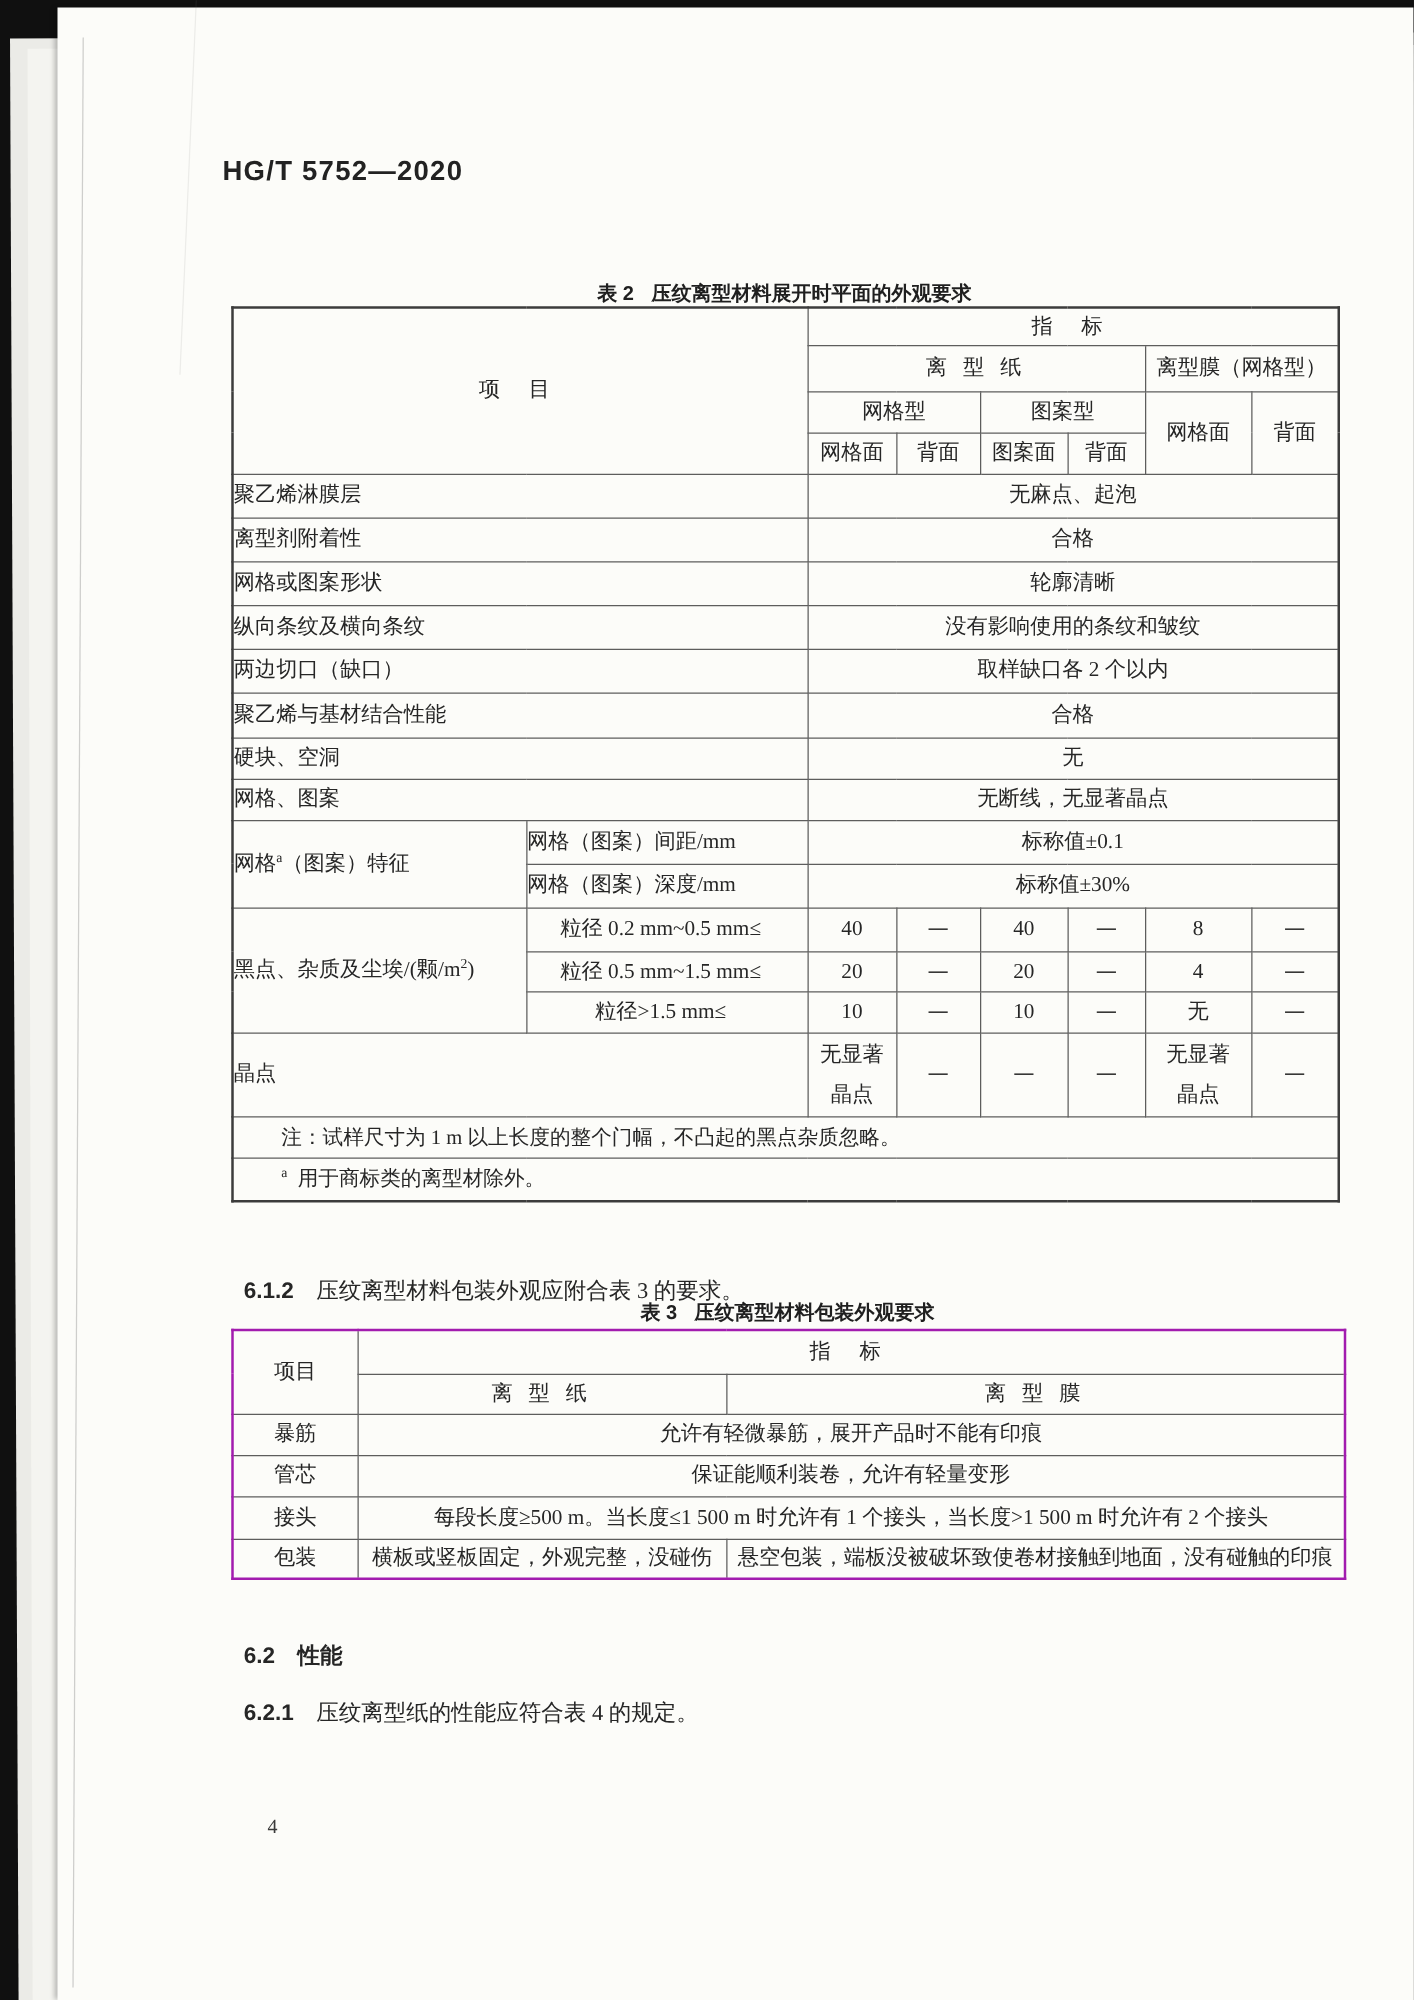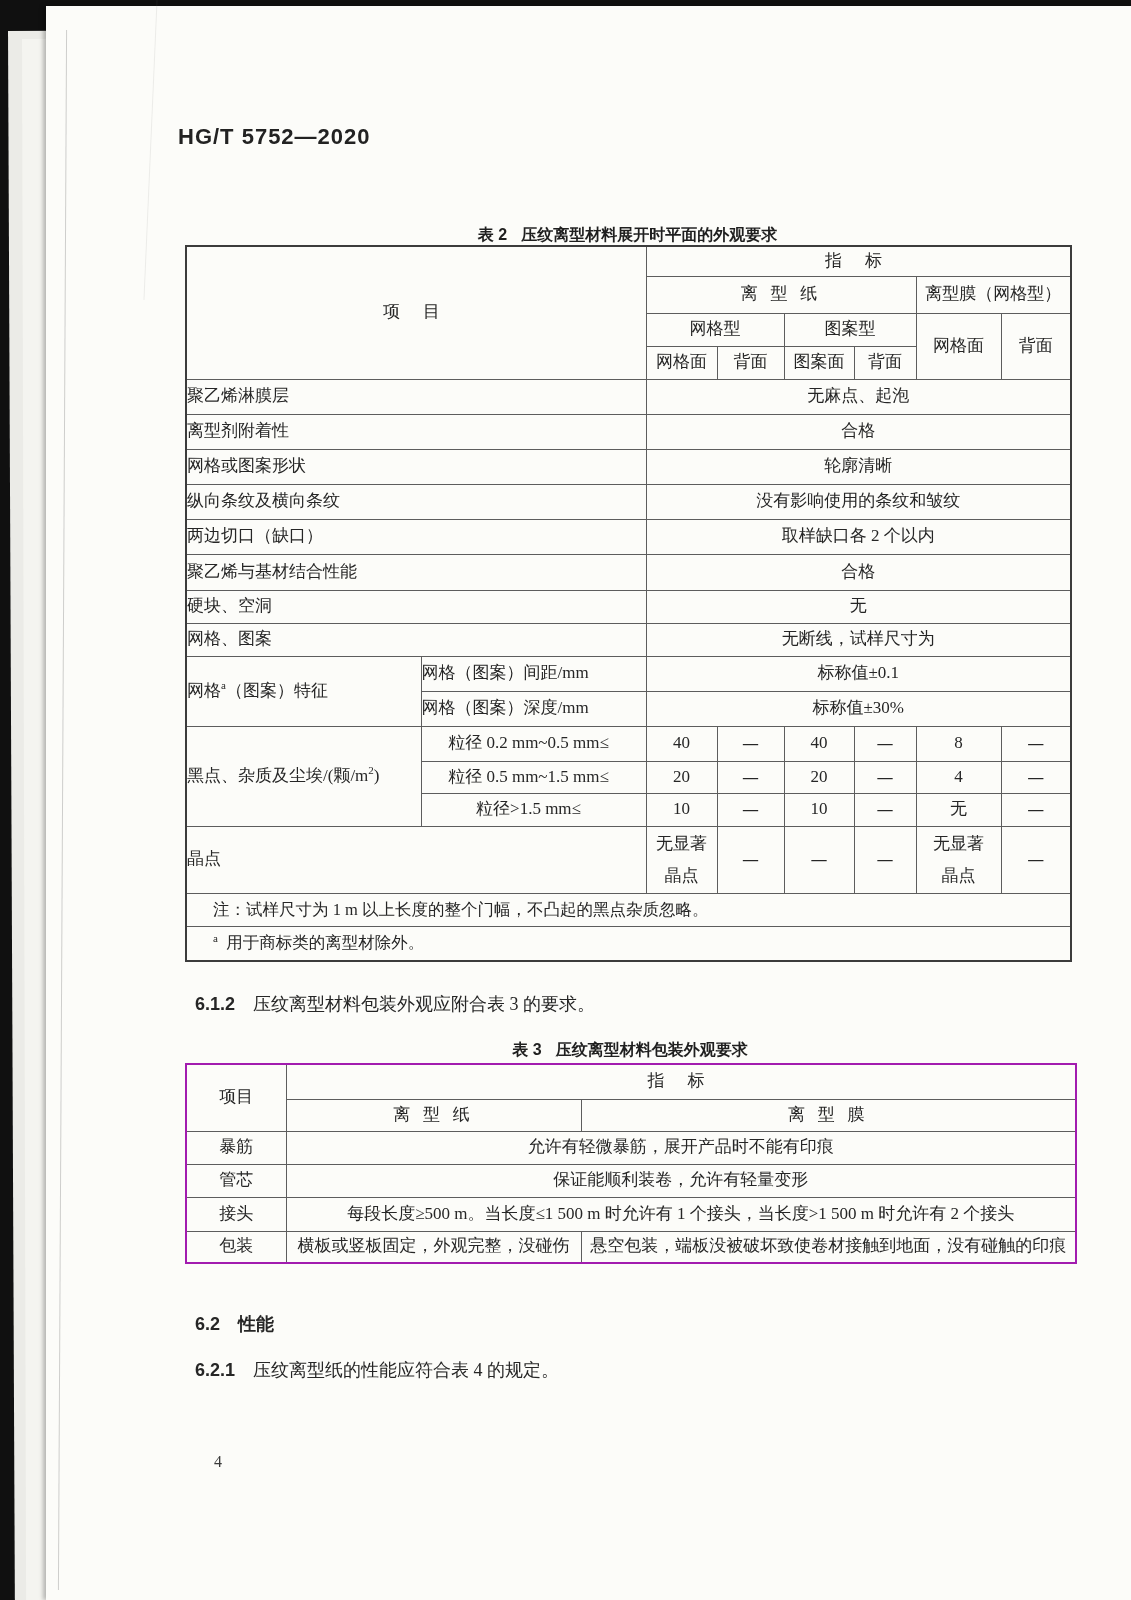--- a/index.html
+++ b/index.html
@@ -25,29 +25,29 @@
   td{border:1px solid #5d5d5d;font-size:17px;color:#262626;text-align:center;vertical-align:middle;
      padding:1px 3px;line-height:1.45;overflow:hidden;}
   #table2{left:185px;top:245px;width:885px;border:2px solid #3c3c3c;}
   #table3{left:185px;top:1063px;width:890px;border:2px solid #a21caf;}
   .left{text-align:left;padding-left:0;}
   .sp2{letter-spacing:0.55em;}
   .sp1{letter-spacing:0.25em;}
   .rh30{height:30px}.rh37{height:37px}.rh33{height:33px}.rh35{height:35px}
   .rh36{height:36px}.rh32{height:32px}.rh67{height:67px}.rh34{height:34px}
   .subflex{display:flex;justify-content:center;align-items:center;padding-right:10px;}
-  .note-cell{text-align:left;padding-left:26px;font-size:16.5px;margin-top:18px;}
+  .note-cell{text-align:left;padding-left:38px;font-size:16.5px;margin-top:18px;}
   sup{font-size:11px;line-height:0;}
   .wrap5{display:inline-block;max-width:60px;line-height:1.9;}
   .dash{font-family:"DejaVu Sans",sans-serif;}
 
   .clause{position:absolute;font-size:18px;color:#262626;white-space:nowrap;}
   .clause .num{font-family:"Liberation Sans","DejaVu Sans",sans-serif;font-weight:bold;margin-right:18px;}
   .clause.bold-all .txt{font-family:Liberation Mono, monospace;font-weight:bold;}
-  #clause-612{left:195px;top:992px;}
+  #clause-612{left:195px;top:1020px;}
   #clause-62{left:195px;top:1312px;}
   #clause-621{left:195px;top:1358px;}
   .page-num{position:absolute;left:214px;top:1453px;font-size:16px;color:#3a3a3a;}
   
   .edge-line{position:absolute;width:1px;background:rgba(120,120,120,0.35);}
   #edge1{left:62px;top:30px;height:1560px;transform:rotate(0.3deg);}
   #edge2{left:150px;top:0px;height:300px;transform:rotate(2.5deg);opacity:.35;}
 </style>
 </head>
 <body>
@@ -122,21 +122,21 @@
       <tr class="rh36">
         <td colspan="2" class="left">聚乙烯与基材结合性能</td>
         <td colspan="6">合格</td>
       </tr>
       <tr class="rh33">
         <td colspan="2" class="left">硬块、空洞</td>
         <td colspan="6">无</td>
       </tr>
       <tr class="rh33">
         <td colspan="2" class="left">网格、图案</td>
-        <td colspan="6">无断线，试样尺寸为</td>
+        <td colspan="6">无断线，无显著晶点</td>
       </tr>
       <tr class="rh35">
         <td rowspan="2" class="left"><span>网格</span><sup>a</sup><span>（图案）特征</span></td>
         <td class="left">网格（图案）间距/mm</td>
         <td colspan="6">标称值±0.1</td>
       </tr>
       <tr class="rh35">
         <td class="left">网格（图案）深度/mm</td>
         <td colspan="6">标称值±30%</td>
       </tr>

